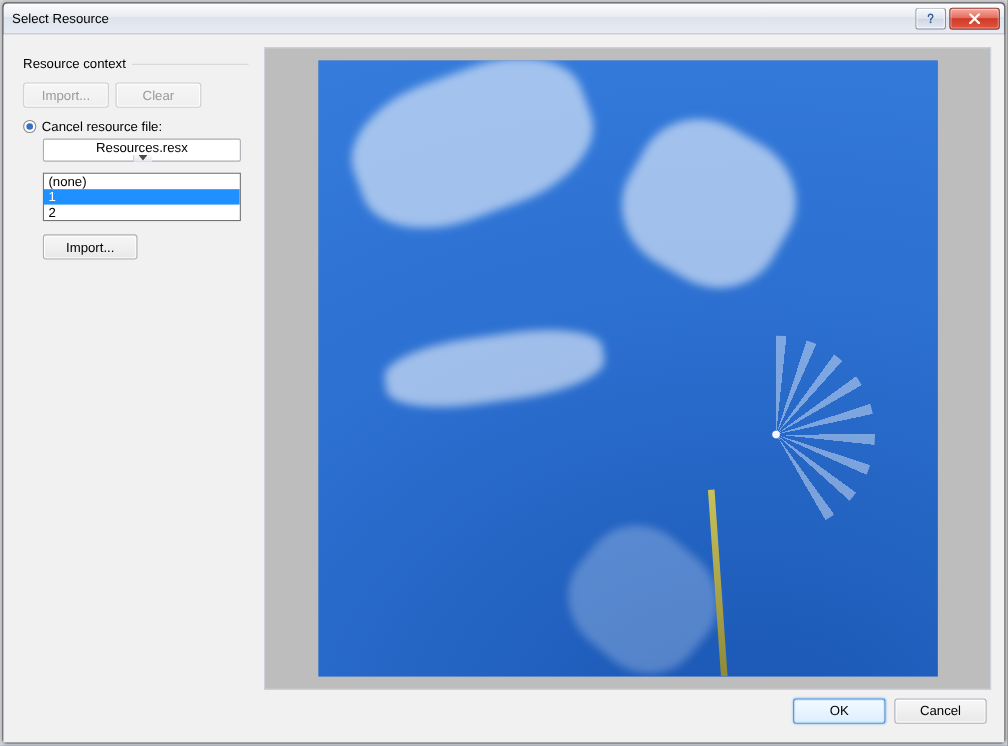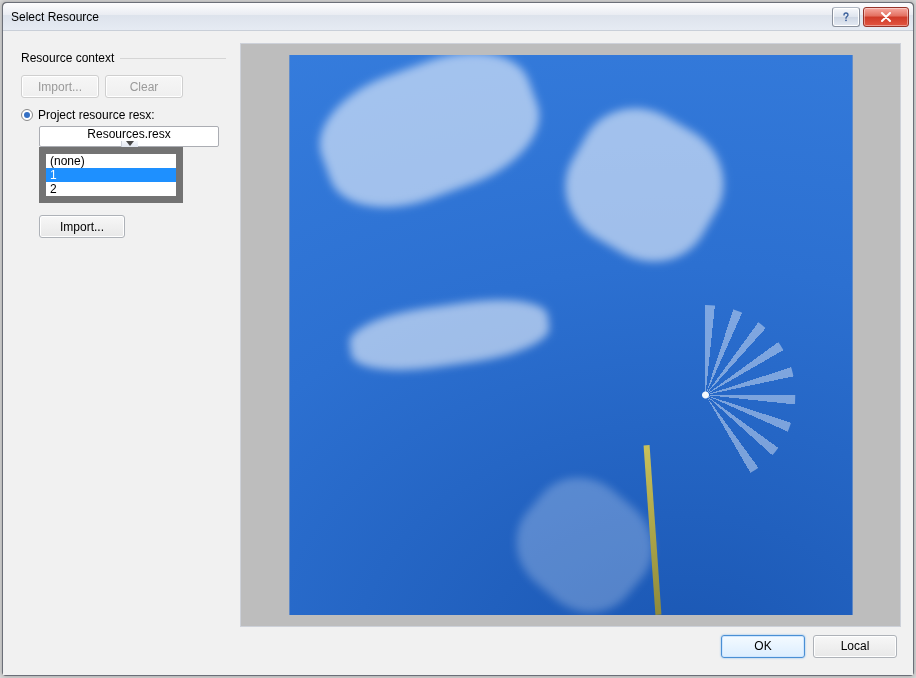--- a/index.html
+++ b/index.html
@@ -93,23 +93,24 @@
   }
   .combo .val { flex: 1; padding: 0 6px; }
   .combo .arrow {
     width: 17px; height: 100%;
     border-left: 1px solid #cdd1d9;
     background: linear-gradient(#f6f8fb,#e3e8f1);
     display: flex; align-items: center; justify-content: center;
   }
 
   .listbox {
-    border: 7px solid #737373; background: #fff;
+    margin-top: 10px;
+    border: 1px solid #737373; background: #fff;
     flex: 1; overflow: auto;
-    width: 144px;
+    width: 180px;
   }
   .listbox .item { padding: 0 4px; height: 14px; line-height: 14px; }
   .listbox .item.selected { background: #1e90ff; color: #fff; }
 
   .import2-row { margin-top: 12px; }
   .import2 { min-width: 86px; }
 
   .preview-pane {
     flex: 1; border: 1px solid #cdd1d9; background: #bdbdbd;
     margin-top: 2px;
@@ -199,21 +200,21 @@
 
         <div class="btn-row indent">
           <button class="btn disabled">Import...</button>
           <button class="btn disabled">Clear</button>
         </div>
 
         <div class="radio-row">
           <span class="radio checked">
               <span class="dot"></span>
             </span>
-          <span>Project resource resx:</span>
+          <span>Cancel resource file:</span>
         </div>
 
         <div class="indent">
           <div class="combo">
             <span class="val">Resources.resx</span>
             <span class="arrow">
               <svg width="8" height="6" viewBox="0 0 8 6">
                   <path d="M0 0l4 5 4-5z" fill="#4a4a4a"></path>
                 </svg>
             </span>
@@ -239,16 +240,16 @@
           <div class="seed" style="left:60px;top:250px;width:200px;height:60px;--r:-8deg"></div>
           <div class="seed" style="left:230px;top:430px;width:130px;height:120px;--r:40deg;opacity:.45"></div>
           <div class="stem"></div>
           <div class="head"></div>
         </div>
       </div>
     </div>
 
     <div class="footer">
       <button class="btn primary">OK</button>
-      <button class="btn" style="min-width:84px">Local</button>
+      <button class="btn" style="min-width:84px">Cancel</button>
     </div>
   </div>
 </div>
 
 </body></html>

